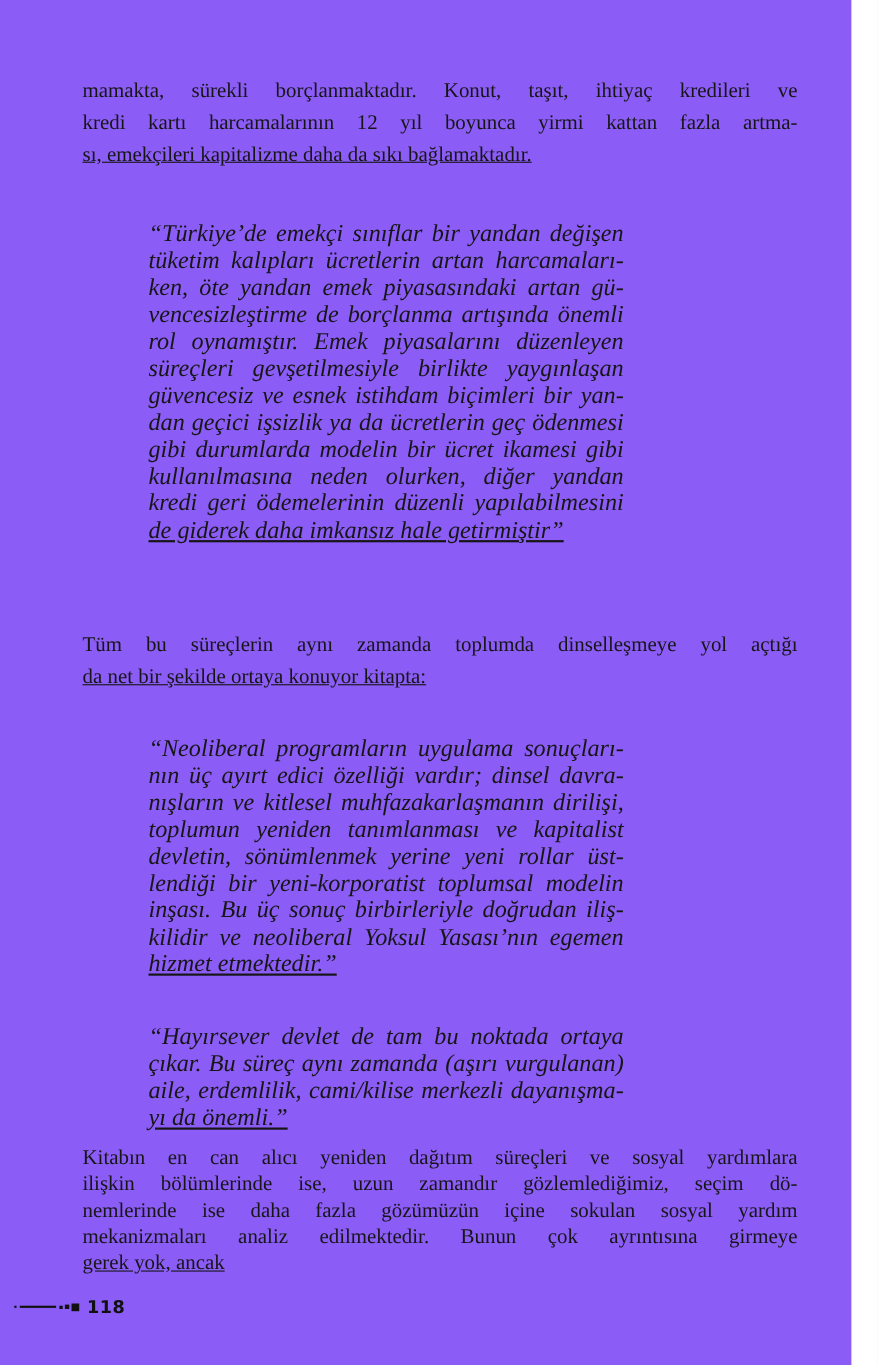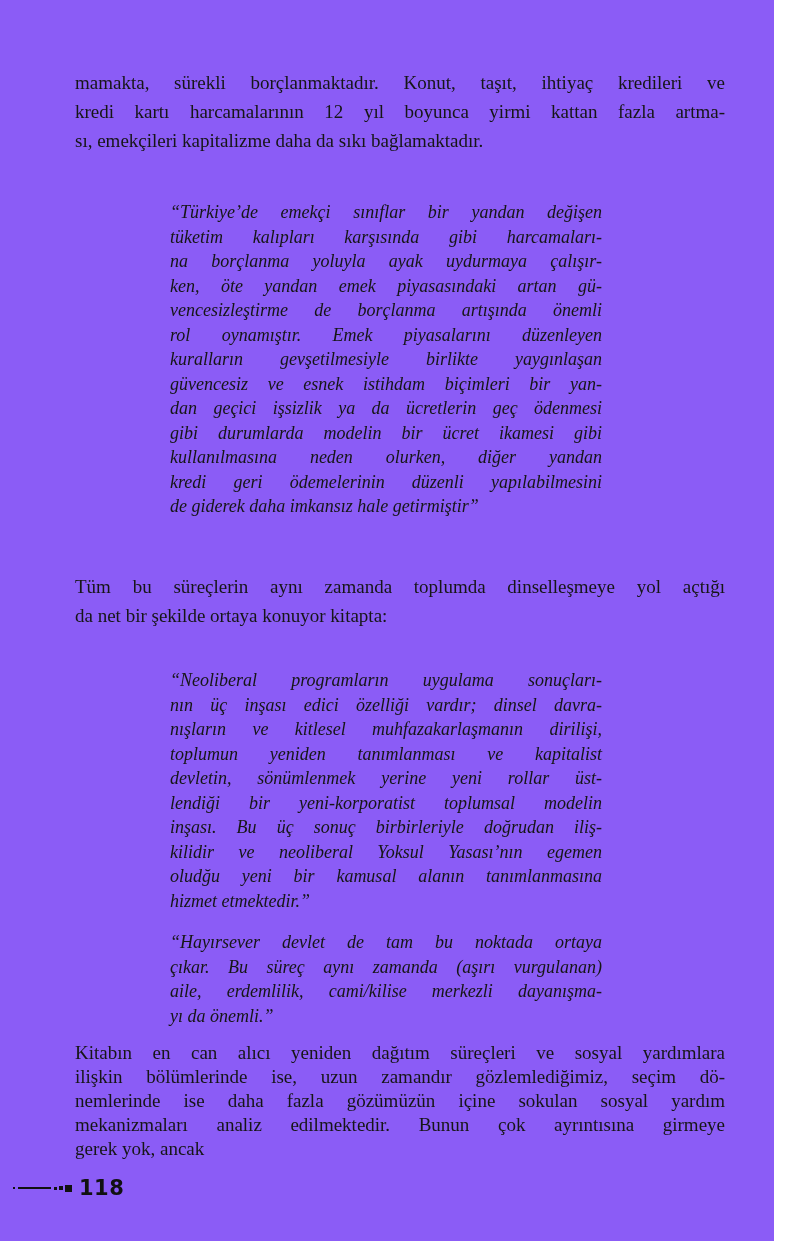--- a/index.html
+++ b/index.html
@@ -28,30 +28,30 @@
     text-align-last: justify;
   }
   .para.tight .line {
     line-height: 24px;
   }
   .quote {
     position: absolute;
     left: 135px;
     width: 432px;
     font-style: italic;
-    font-size: 18px;
-    margin-left: 35px;
+    font-size: 22px;
   }
   .quote .line {
     line-height: 24.5px;
     text-align: justify;
     text-align-last: justify;
   }
   .line.last {
     text-align-last: left;
+    text-decoration: underline;
   }
   #footer {
     position: absolute;
     left: 13px;
     top: 1179px;
     height: 18px;
     display: flex;
     align-items: center;
   }
   .orn-dot {
@@ -60,67 +60,65 @@
   .orn-rule {
     width: 33px; height: 2px; background: #111; margin-left: 3px;
   }
   .orn-sq1 { width: 3px; height: 3px; background: #111; margin-left: 3px; }
   .orn-sq2 { width: 4px; height: 4px; background: #111; margin-left: 2px; }
   .orn-sq3 { width: 7px; height: 7px; background: #111; margin-left: 2px; }
   .page-number {
     margin-left: 7px;
     font-family: "DejaVu Sans", sans-serif;
     font-weight: bold;
-    font-size: 21px;
+    font-size: 16px;
     letter-spacing: 0.5px;
     color: #111;
   }
 </style>
 </head>
 <body>
 
 <div id="book-page">
 
   <div class="para" style="top:68px">
     <div class="line">mamakta, sürekli borçlanmaktadır. Konut, taşıt, ihtiyaç kredileri ve</div>
     <div class="line">kredi kartı harcamalarının 12 yıl boyunca yirmi kattan fazla artma-</div>
     <div class="line last">sı, emekçileri kapitalizme daha da sıkı bağlamaktadır.</div>
   </div>
 
   <div class="quote" style="top:200px">
     <div class="line">“Türkiye’de emekçi sınıflar bir yandan değişen</div>
-    <div class="line">tüketim kalıpları karşısında gibi harcamaları-</div>
-    <div class="line">na borçlanma yoluyla ayak uydurmaya çalışır-</div>
+    <div class="line">tüketim kalıpları ücretlerin artan harcamaları-</div>
     <div class="line">ken, öte yandan emek piyasasındaki artan gü-</div>
     <div class="line">vencesizleştirme de borçlanma artışında önemli</div>
     <div class="line">rol oynamıştır. Emek piyasalarını düzenleyen</div>
-    <div class="line">kuralların gevşetilmesiyle birlikte yaygınlaşan</div>
+    <div class="line">süreçleri gevşetilmesiyle birlikte yaygınlaşan</div>
     <div class="line">güvencesiz ve esnek istihdam biçimleri bir yan-</div>
     <div class="line">dan geçici işsizlik ya da ücretlerin geç ödenmesi</div>
     <div class="line">gibi durumlarda modelin bir ücret ikamesi gibi</div>
     <div class="line">kullanılmasına neden olurken, diğer yandan</div>
     <div class="line">kredi geri ödemelerinin düzenli yapılabilmesini</div>
     <div class="line last">de giderek daha imkansız hale getirmiştir”</div>
   </div>
 
   <div class="para" style="top:572px">
     <div class="line">Tüm bu süreçlerin aynı zamanda toplumda dinselleşmeye yol açtığı</div>
     <div class="line last">da net bir şekilde ortaya konuyor kitapta:</div>
   </div>
 
   <div class="quote" style="top:668px">
     <div class="line">“Neoliberal programların uygulama sonuçları-</div>
-    <div class="line">nın üç inşası edici özelliği vardır; dinsel davra-</div>
+    <div class="line">nın üç ayırt edici özelliği vardır; dinsel davra-</div>
     <div class="line">nışların ve kitlesel muhfazakarlaşmanın dirilişi,</div>
     <div class="line">toplumun yeniden tanımlanması ve kapitalist</div>
     <div class="line">devletin, sönümlenmek yerine yeni rollar üst-</div>
     <div class="line">lendiği bir yeni-korporatist toplumsal modelin</div>
     <div class="line">inşası. Bu üç sonuç birbirleriyle doğrudan iliş-</div>
     <div class="line">kilidir ve neoliberal Yoksul Yasası’nın egemen</div>
-    <div class="line">oludğu yeni bir kamusal alanın tanımlanmasına</div>
     <div class="line last">hizmet etmektedir.”</div>
   </div>
 
   <div class="quote" style="top:930px">
     <div class="line">“Hayırsever devlet de tam bu noktada ortaya</div>
     <div class="line">çıkar. Bu süreç aynı zamanda (aşırı vurgulanan)</div>
     <div class="line">aile, erdemlilik, cami/kilise merkezli dayanışma-</div>
     <div class="line last">yı da önemli.”</div>
   </div>
 

